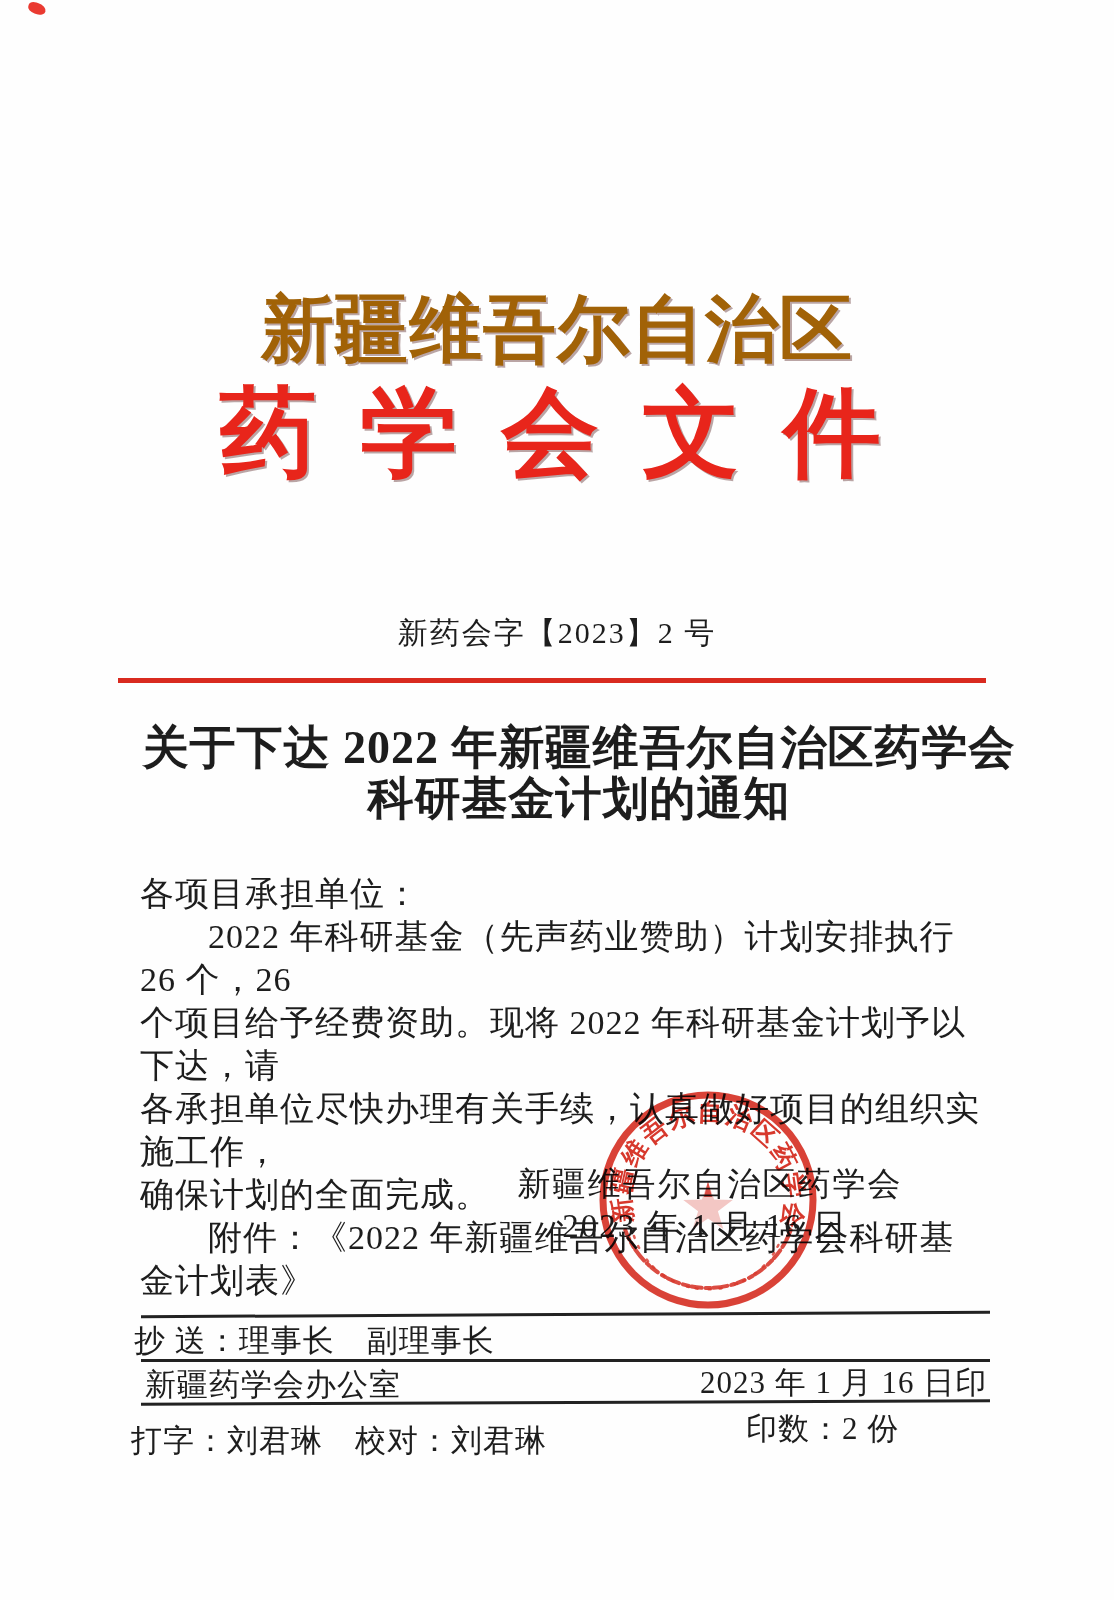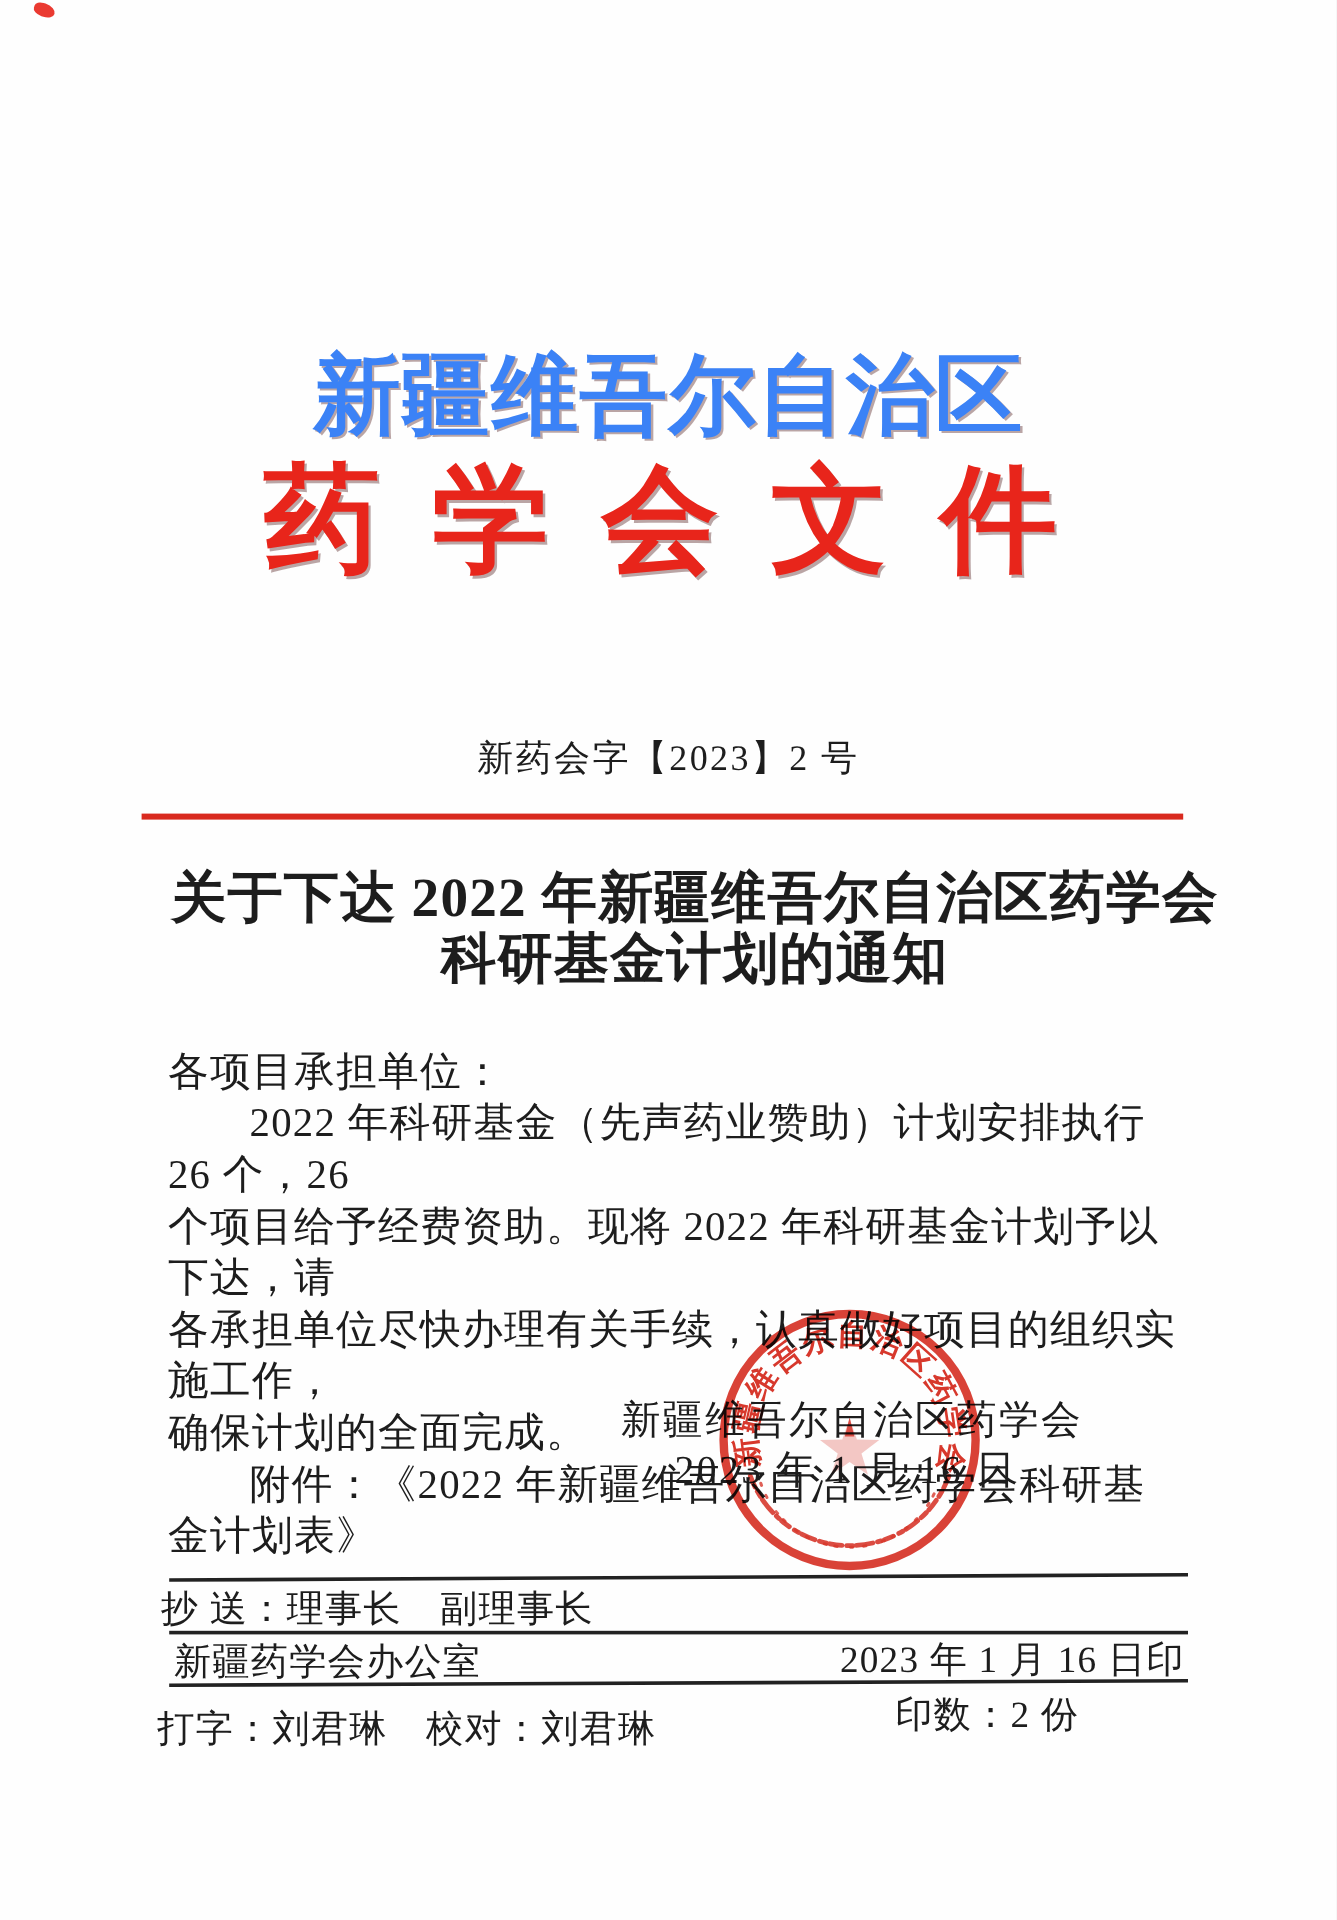--- a/index.html
+++ b/index.html
@@ -11,21 +11,21 @@
     font-family:"Liberation Serif","DejaVu Serif",serif;
     color:#1d1d1d;
     overflow:hidden;
   }
   .abs{position:absolute;}
   
   .hdr1{
     top:293px;left:0;width:100%;
     text-align:center;
     font-size:73px;font-weight:bold;
-    color:#3b82f6;
+    color:#a16207;
     letter-spacing:1px;
     text-shadow:2px 2px 0 rgba(60,0,0,.35);
     line-height:1;
   }
   .hdr2{
     top:385px;left:0;width:100%;
     text-align:center;
     font-size:97px;font-weight:bold;
     color:#e8251b;
     letter-spacing:44px;margin-right:-44px;

